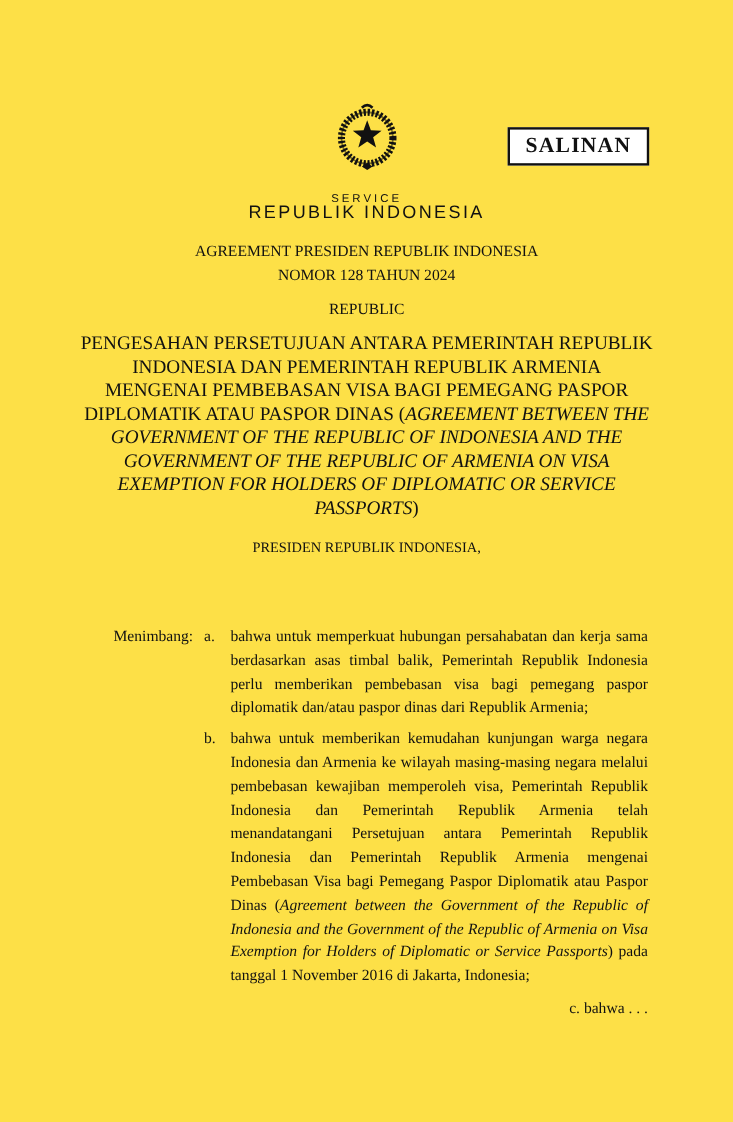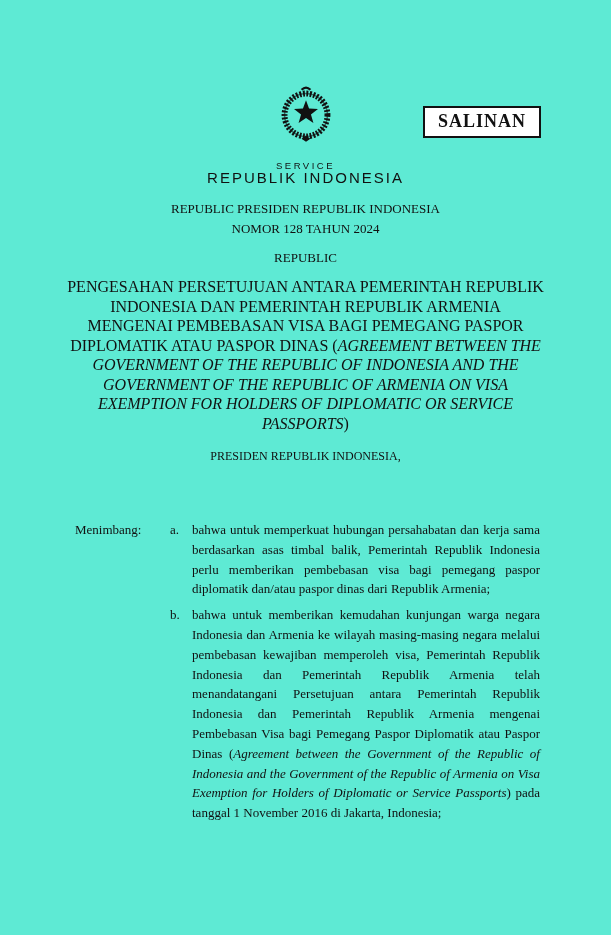--- a/index.html
+++ b/index.html
@@ -1,20 +1,20 @@
 <!DOCTYPE html>
 <html><head>
 <meta charset="utf-8">
 <style>
   html,body { margin:0; padding:0; background:#e8e8e8; }
   .page {
     position:relative;
     width:611px; height:935px;
     margin:0 auto;
-    background:#5eead4;
+    background:#fde047;
     color:#111;
     font-family:"Liberation Serif", serif;
     box-sizing:border-box;
     padding-top:78px;
     overflow:hidden;
   }
   .emblem-wrap { width:74px; height:74px; margin:0 auto 8px auto; }
   .emblem-wrap svg { width:100%; height:100%; display:block; }
   .letterhead { text-align:center; line-height:12px; }
   .letterhead .lh1 { font-size:9.5px; letter-spacing:2.5px; font-family:"Liberation Sans", sans-serif; }
@@ -37,21 +37,21 @@
   .invocation { text-align:center; font-size:13px; margin-top:24px; }
   .authority  { text-align:center; font-size:12px; margin-top:16px; }
 
   .body-block {
     margin:56px 71px 0 75px;   
     font-size:13px; line-height:19.8px;
   }
   .consider-row { display:flex; }
   .label-col {
     width:95px; flex:0 0 95px;
-    display:flex; justify-content:flex-start;
+    display:flex; justify-content:flex-end;
     padding-right:9px; box-sizing:border-box;
   }
   .items-col { flex:1 1 auto; }
   .item { display:flex; margin-bottom:6px; }
   .item-letter { width:22px; flex:0 0 22px; }
   .item-text { flex:1 1 auto; text-align:justify; }
   .it { font-style:italic; }
   .catchword { text-align:right; margin-top:7px; }
 </style>
 </head>
@@ -76,21 +76,21 @@
   <div class="salinan-box">
     <span>SALINAN</span>
   </div>
 
   <div class="letterhead">
     <div class="lh1">SERVICE</div>
     <div class="lh2">REPUBLIK  INDONESIA</div>
   </div>
 
   <div class="title-block">
-    <p class="title-line">REPUBLIC PRESIDEN REPUBLIK INDONESIA</p>
+    <p class="title-line">AGREEMENT PRESIDEN REPUBLIK INDONESIA</p>
     <p class="title-line">NOMOR 128 TAHUN 2024</p>
     <p class="title-line" style="margin-top:9px;">REPUBLIC</p>
   </div>
 
   <div class="subject"><span>PENGESAHAN PERSETUJUAN ANTARA PEMERINTAH REPUBLIK INDONESIA DAN PEMERINTAH REPUBLIK ARMENIA MENGENAI PEMBEBASAN VISA BAGI PEMEGANG PASPOR DIPLOMATIK ATAU PASPOR DINAS (</span><span class="it">AGREEMENT BETWEEN THE GOVERNMENT OF THE REPUBLIC OF INDONESIA AND THE GOVERNMENT OF THE REPUBLIC OF ARMENIA ON VISA EXEMPTION FOR HOLDERS OF DIPLOMATIC OR SERVICE PASSPORTS</span><span>)</span></div>
 
   <div class="authority">PRESIDEN REPUBLIK INDONESIA,</div>
 
   <div class="body-block">
     <div class="consider-row">
@@ -103,17 +103,18 @@
         <div class="item">
           <span class="item-letter">a.</span>
           <div class="item-text"><span>bahwa untuk memperkuat hubungan persahabatan dan kerja sama berdasarkan asas timbal balik, Pemerintah Republik Indonesia perlu memberikan pembebasan visa bagi pemegang paspor diplomatik dan/atau paspor dinas dari Republik Armenia;</span><span class="it"></span><span></span></div>
         </div>
 
         <div class="item">
           <span class="item-letter">b.</span>
           <div class="item-text"><span>bahwa untuk memberikan kemudahan kunjungan warga negara Indonesia dan Armenia ke wilayah masing-masing negara melalui pembebasan kewajiban memperoleh visa, Pemerintah Republik Indonesia dan Pemerintah Republik Armenia telah menandatangani Persetujuan antara Pemerintah Republik Indonesia dan Pemerintah Republik Armenia mengenai Pembebasan Visa bagi Pemegang Paspor Diplomatik atau Paspor Dinas (</span><span class="it">Agreement between the Government of the Republic of Indonesia and the Government of the Republic of Armenia on Visa Exemption for Holders of Diplomatic or Service Passports</span><span>) pada tanggal 1 November 2016 di Jakarta, Indonesia;</span></div>
         </div>
 
+        <div class="catchword">c. bahwa . . .</div>
       </div>
     </div>
   </div>
 
 </div>
 
 </body></html>

